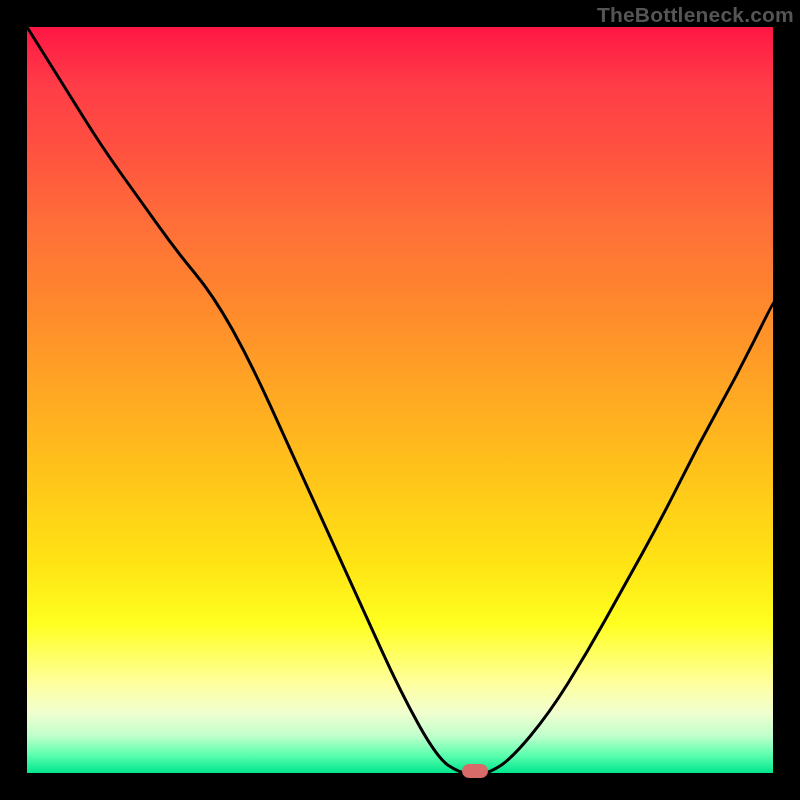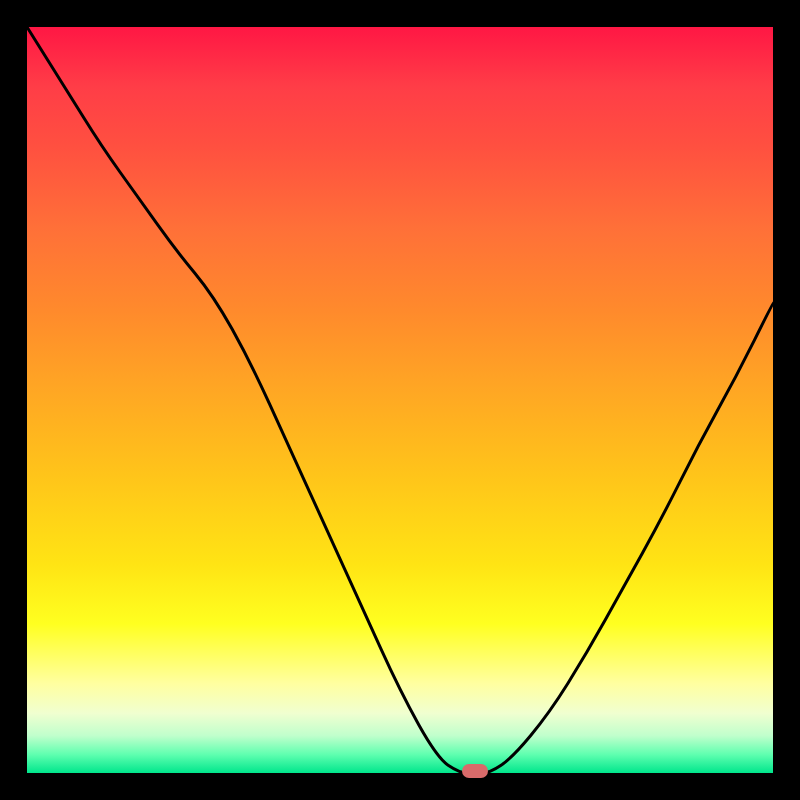--- a/index.html
+++ b/index.html
@@ -64,20 +64,21 @@
     height: 14px;
     border-radius: 7px;
     background: #d86a6a;
   }
 </style>
 </head>
 <body>
 
 <div class="frame">
 
+  <div class="watermark">TheBottleneck.com</div>
 
   <div class="plot"></div>
 
   <svg class="curve" viewBox="0 0 746 746" preserveAspectRatio="none">
     <path id="curve-path" d="M 0.0 0.0 Q 37.3 59.7 56.0 89.5 Q 74.6 119.4 93.3 145.5 Q 111.9 171.6 130.6 197.7 Q 149.2 223.8 167.9 246.2 Q 186.5 268.6 205.1 302.1 Q 223.8 335.7 242.4 376.7 Q 261.1 417.8 279.8 458.8 Q 298.4 499.8 317.1 540.9 Q 335.7 581.9 354.4 622.9 Q 373.0 663.9 391.6 697.5 Q 410.3 731.1 421.5 738.5 Q 432.7 746.0 440.1 746.0 Q 447.6 746.0 455.1 746.0 Q 462.5 746.0 473.7 738.5 Q 484.9 731.1 503.5 708.7 Q 522.2 686.3 540.8 656.5 Q 559.5 626.6 578.2 593.1 Q 596.8 559.5 615.5 525.9 Q 634.1 492.4 652.8 455.1 Q 671.4 417.8 690.0 384.2 Q 708.7 350.6 727.3 313.3 T 746.0 276.0" fill="none" stroke="#000" stroke-width="3" stroke-linecap="round" stroke-linejoin="round"></path>
   </svg>
 
   <div id="marker" class="marker" style="left: 461.6px; top: 764px; background: rgb(216, 106, 106);"></div>
 </div>
 

